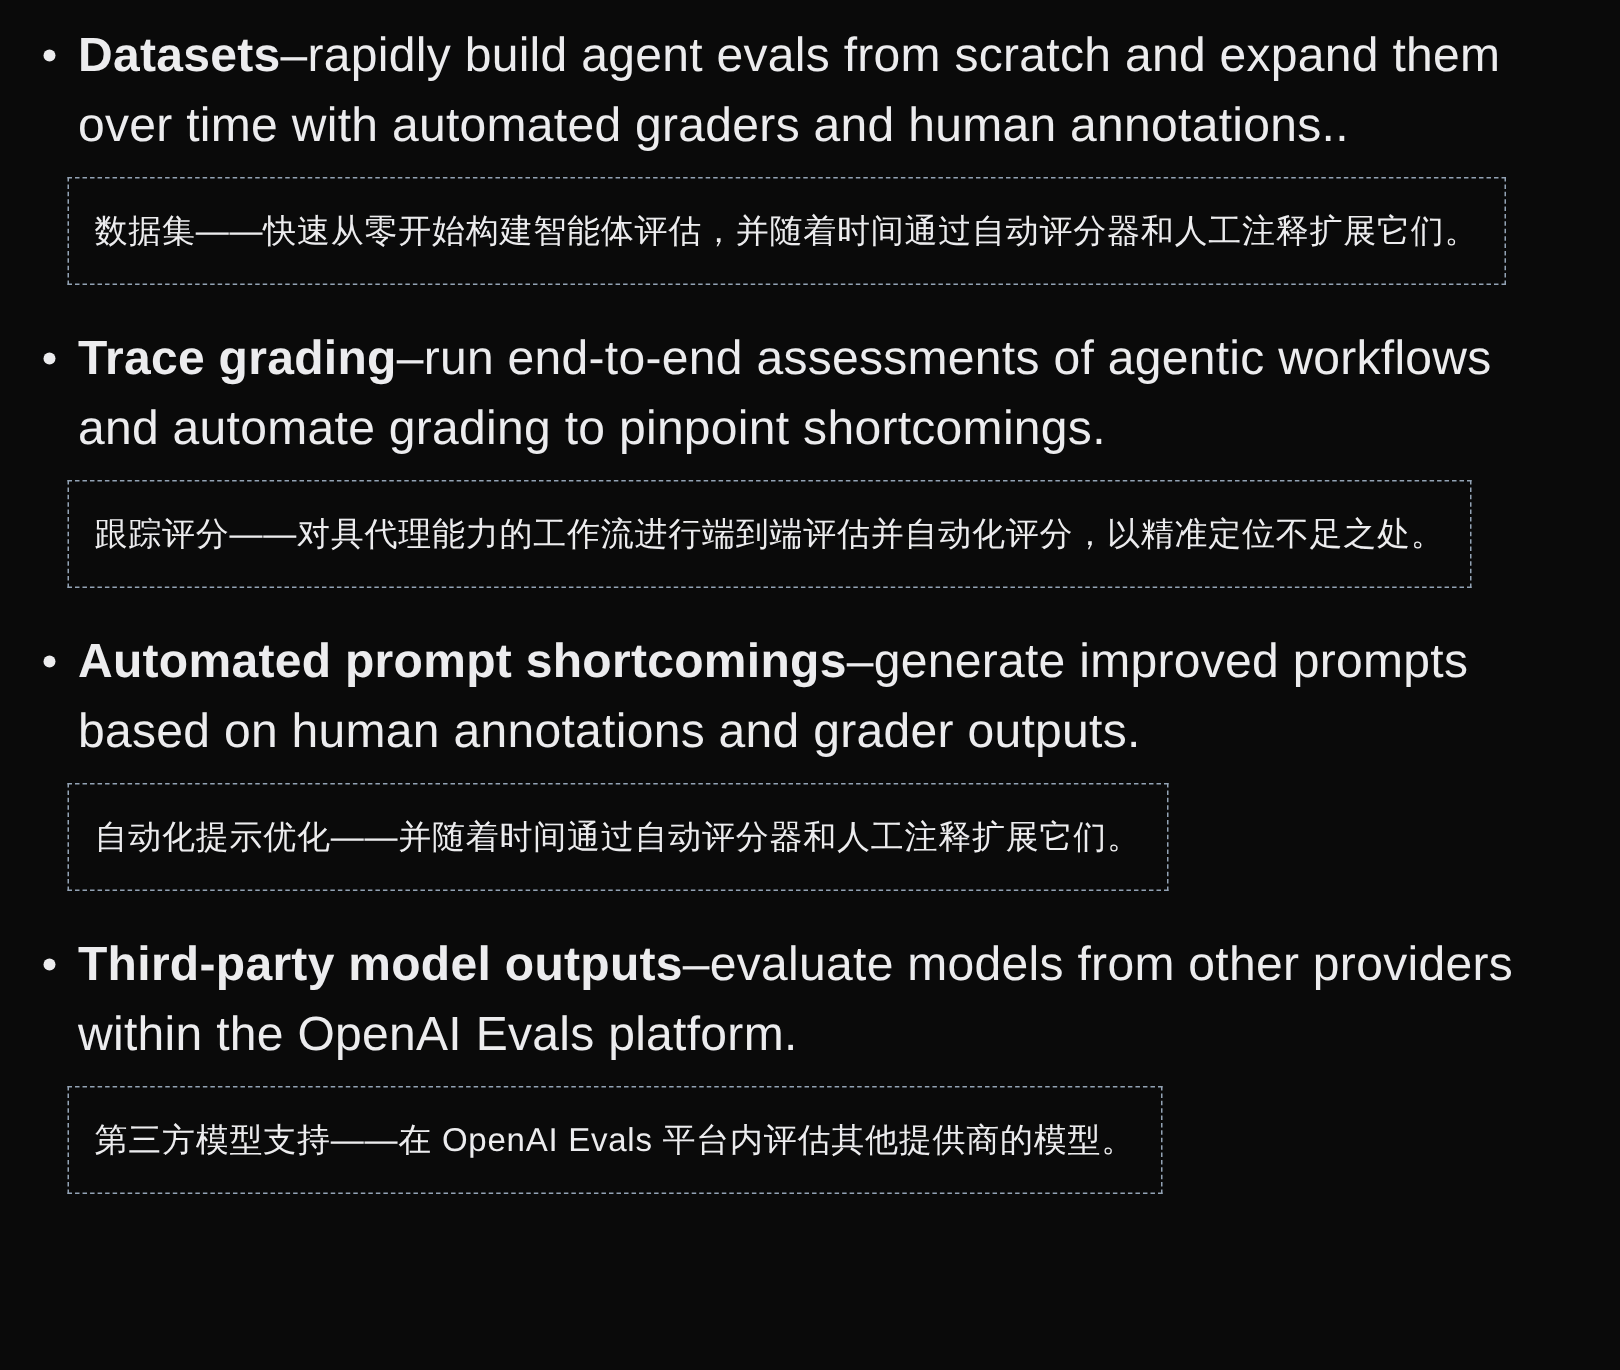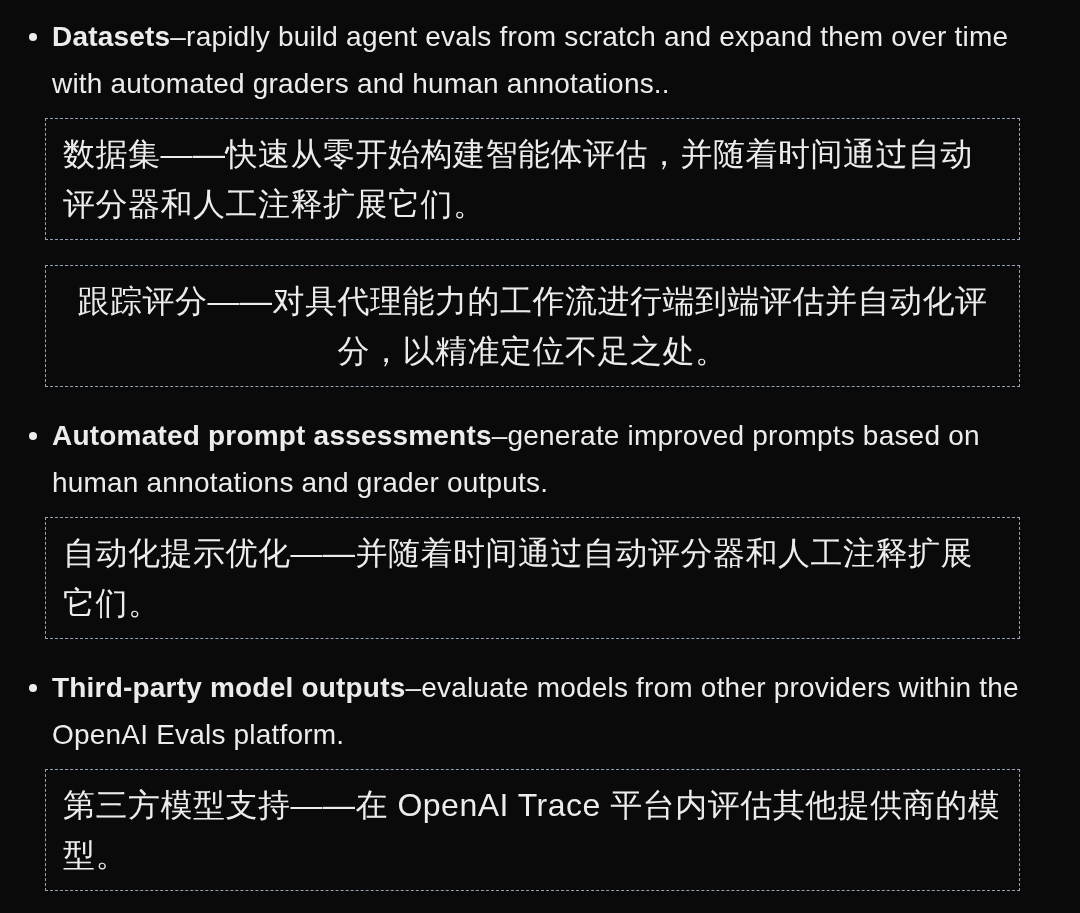--- a/index.html
+++ b/index.html
@@ -9,80 +9,84 @@
     color: #ececee;
     font-family: "Liberation Sans", "DejaVu Sans", sans-serif;
     padding: 13px 60px 17px 25px;
   }
   .feature-list { width: 100%; }
   .item { margin-bottom: 25px; }
   .item:last-child { margin-bottom: 0; }
   .entry {
     position: relative;
     padding-left: 27px;
-    font-size: 28px;
+    font-size: 32px;
     line-height: 47px;
     letter-spacing: 0.2px;
   }
   .bullet-dot {
     position: absolute;
     left: 4px;
     top: 20px;
     width: 8px;
     height: 8px;
     border-radius: 50%;
     background: #ececee;
   }
   .entry strong { font-weight: 700; }
   .translation-box {
     margin-top: 11px;
     margin-left: 20px;
     width: fit-content;
     max-width: calc(100% - 20px);
     border: 1px dashed #93a3b5;
     padding: 10px 17px;
-    font-size: 32px;
+    font-size: 22px;
     line-height: 50px;
     letter-spacing: 0.5px;
   }
 </style>
 </head>
 <body style="background: rgb(10, 10, 10); color: rgb(236, 236, 238);">
 
 <div class="feature-list">
 
   <div class="item">
     <div class="entry">
       <span class="bullet-dot"></span>
       <strong>Datasets</strong><span>–rapidly build agent evals from scratch and expand them over time with automated graders and human annotations..</span>
     </div>
     <div class="translation-box" style="border-color: rgb(147, 163, 181);">
       <span>数据集——快速从零开始构建智能体评估，并随着时间通过自动评分器和人工注释扩展它们。</span>
     </div>
   </div>
 
   <div class="item">
+    <div class="entry">
+      <span class="bullet-dot"></span>
+      <strong>Trace grading</strong><span>–run end-to-end assessments of agentic workflows and automate grading to pinpoint shortcomings.</span>
+    </div>
     <div class="translation-box" style="border-color: rgb(147, 163, 181); text-align: center;">
       <span>跟踪评分——对具代理能力的工作流进行端到端评估并自动化评分，以精准定位不足之处。</span>
     </div>
   </div>
 
   <div class="item">
     <div class="entry">
       <span class="bullet-dot"></span>
-      <strong>Automated prompt assessments</strong><span>–generate improved prompts based on human annotations and grader outputs.</span>
+      <strong>Automated prompt shortcomings</strong><span>–generate improved prompts based on human annotations and grader outputs.</span>
     </div>
     <div class="translation-box" style="border-color: rgb(147, 163, 181);">
       <span>自动化提示优化——并随着时间通过自动评分器和人工注释扩展它们。</span>
     </div>
   </div>
 
   <div class="item">
     <div class="entry">
       <span class="bullet-dot"></span>
       <strong>Third-party model outputs</strong><span>–evaluate models from other providers within the OpenAI Evals platform.</span>
     </div>
     <div class="translation-box" style="border-color: rgb(147, 163, 181);">
-      <span>第三方模型支持——在 OpenAI Trace 平台内评估其他提供商的模型。</span>
+      <span>第三方模型支持——在 OpenAI Evals 平台内评估其他提供商的模型。</span>
     </div>
   </div>
 
 </div>
 
 </body></html>

